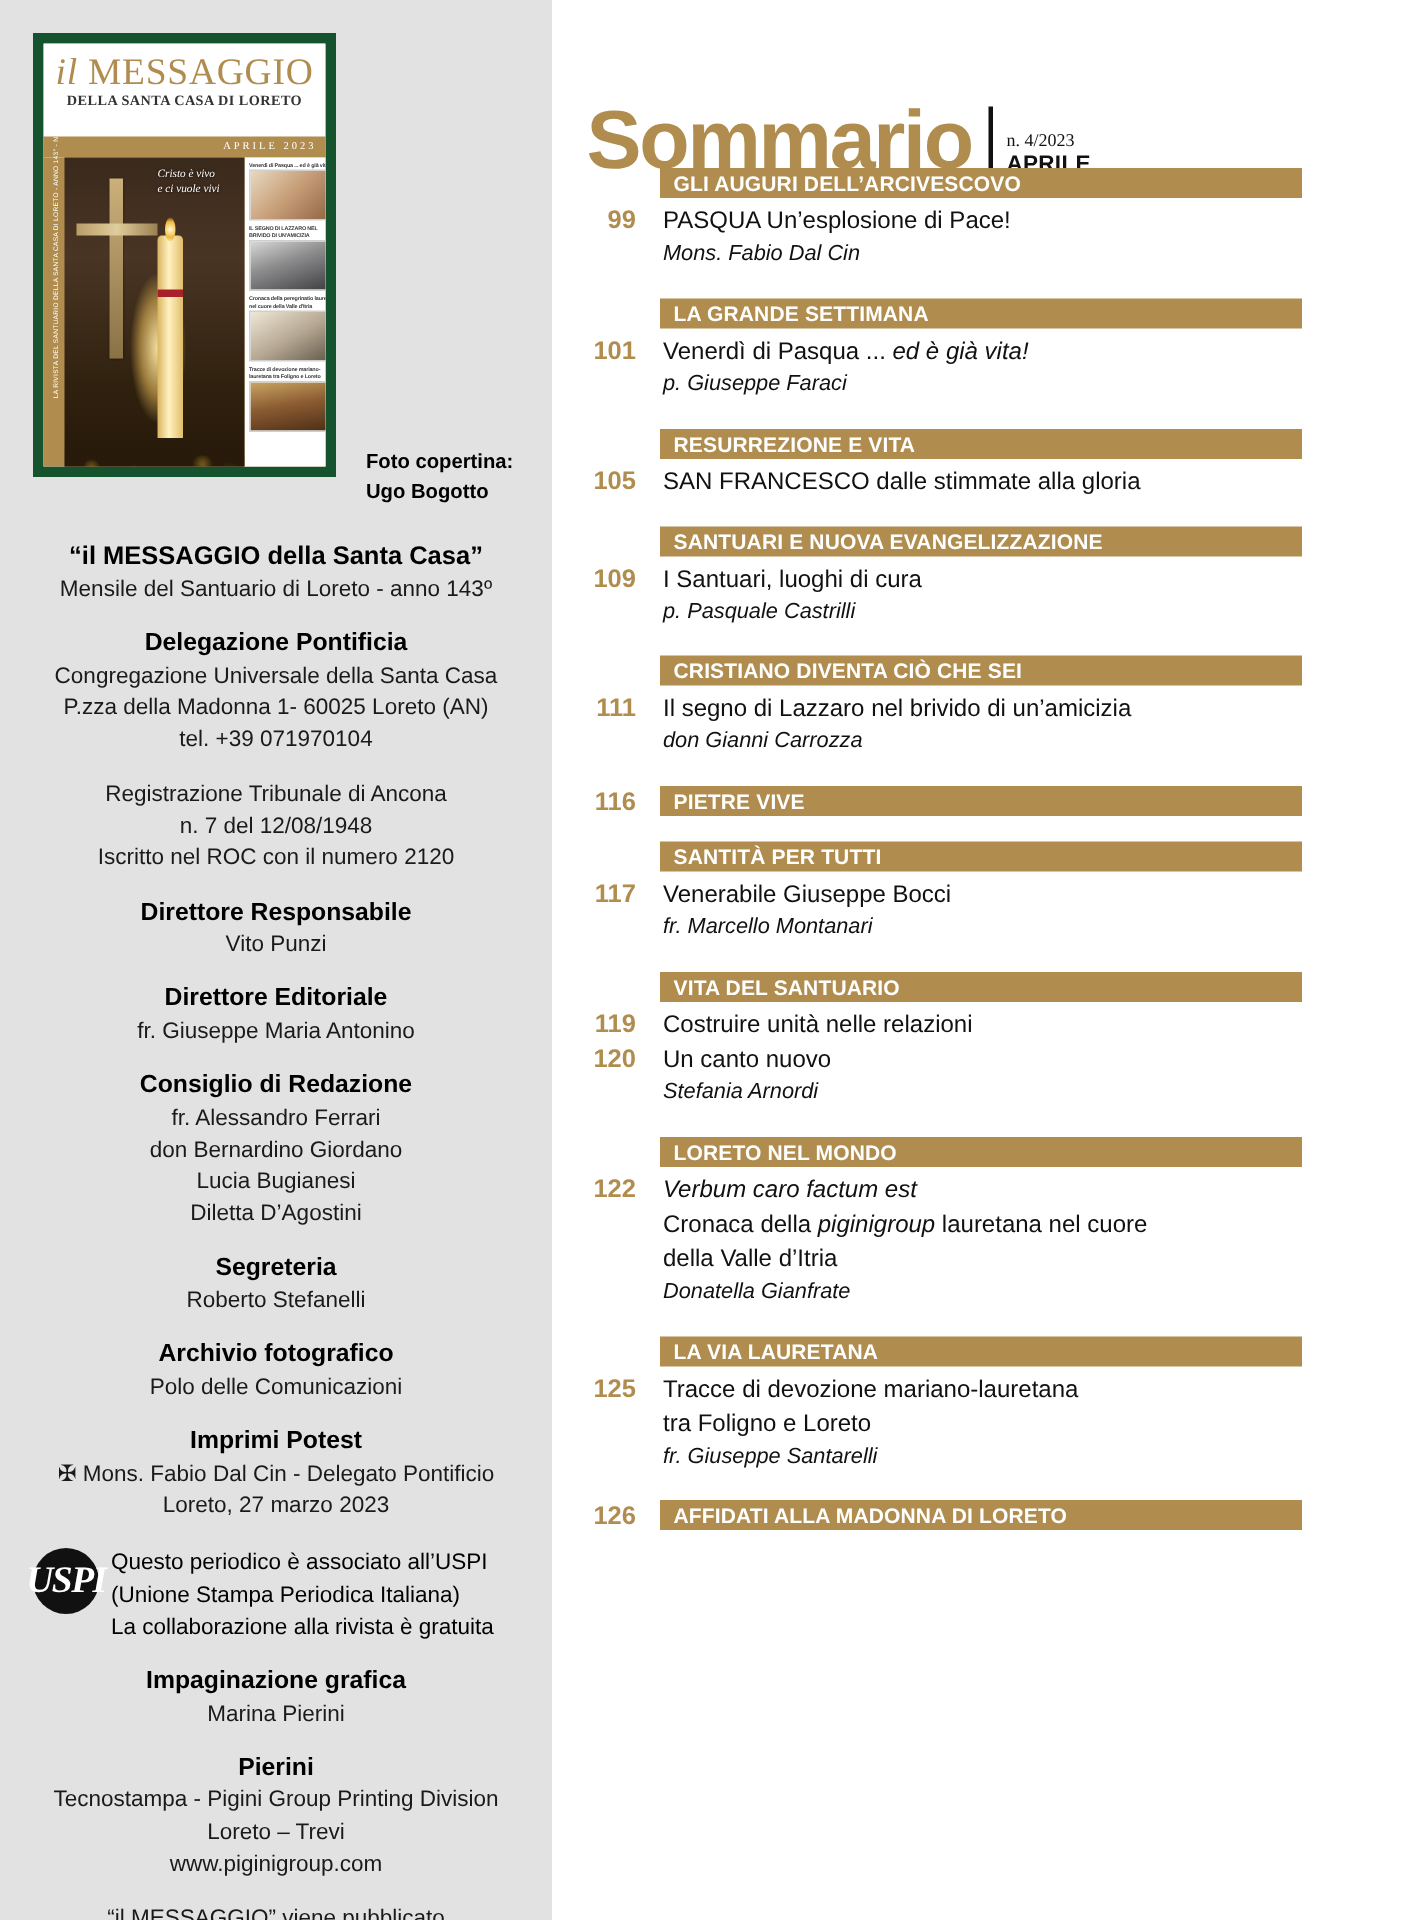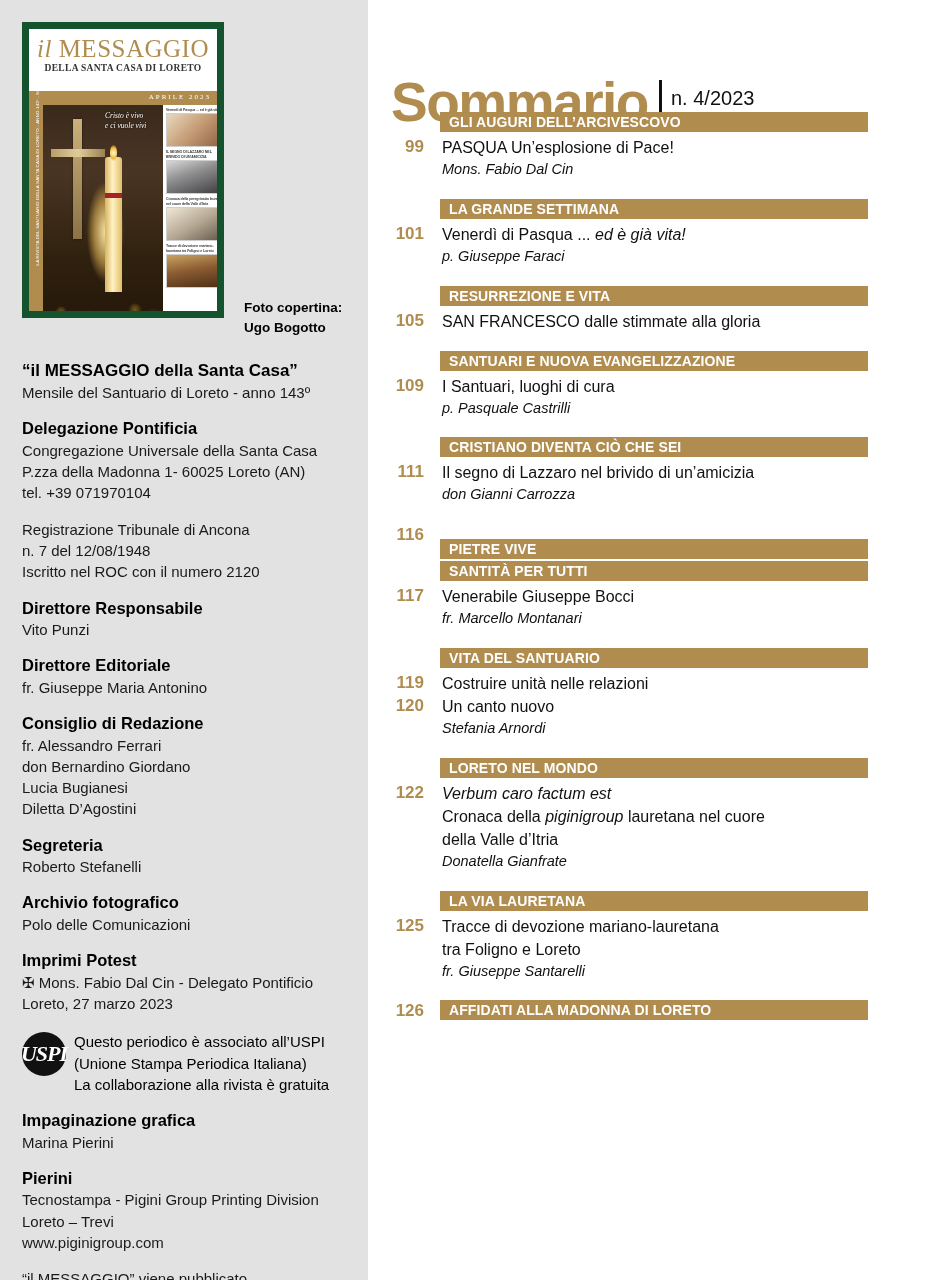--- a/index.html
+++ b/index.html
@@ -177,21 +177,21 @@
   .foto-credit {
     position: absolute;
     left: 244px; top: 298px;
     font-size: 13.5px;
     font-weight: bold;
     color: #000;
     line-height: 1.45;
   }
 
   
-  .col-block { margin-top: 15px; }
+  .col-block { margin-top: 15px; text-align: center; }
   .col-h {
     font-size: 16.5px;
     font-weight: bold;
     color: #000;
     line-height: 1.3;
   }
   .col-h.quoted { font-size: 17px; }
   .col-p {
     font-size: 15px;
     color: #1a1a1a;
@@ -204,21 +204,21 @@
     gap: 8px;
   }
   .uspi-logo {
     flex: 0 0 auto;
     width: 44px; height: 44px;
     border-radius: 50%;
     background: #111;
     color: #fff;
     font-family: "Liberation Serif", serif;
     font-weight: bold;
-    font-size: 22px;
+    font-size: 25px;
     display: flex;
     align-items: center;
     justify-content: center;
     letter-spacing: -1px;
     font-style: italic;
     margin-top: 1px;
   }
   .uspi-text { font-size: 15px; line-height: 1.42; color: #000000; }
 
   
@@ -243,22 +243,22 @@
     letter-spacing: -1.5px;
   }
   .sommario-rule {
     width: 3px;
     height: 48px;
     background: #111;
     margin: 3px 9px 0 11px;
   }
   .sommario-issue { padding-top: 5px; }
   .sommario-issue .line1 {
-    font-family: Liberation Sans, sans-serif;
-    font-size: 20px;
+    font-family: Liberation Serif, serif;
+    font-size: 12px;
     color: #111;
     line-height: 1.15;
     margin-top: 46px;
   }
   .sommario-issue .line2 {
     font-size: 15px;
     font-weight: bold;
     color: #111;
     letter-spacing: .2px;
     line-height: 1.2;
@@ -535,21 +535,21 @@
         <div class="item-row">
           <div class="item-pageno" style="color: rgb(176, 141, 79);">111</div>
           <div class="item-title">Il segno di Lazzaro nel brivido di un’amicizia</div>
           <div class="item-author">don Gianni Carrozza</div>
         </div>
         <div class="grp-gap"></div>
       </div>
       <div class="toc-group">
         <div class="sec-row">
           <div class="sec-pageno">116</div>
-          <div class="sec-bar" style="background: rgb(176, 141, 79); margin-top: 15px;">
+          <div class="sec-bar" style="background: rgb(176, 141, 79);">
             <span>PIETRE VIVE</span>
           </div>
         </div>
         <div class="grp-gap-sm"></div>
       </div>
       <div class="toc-group">
         <div class="sec-row">
           <div class="sec-bar" style="background: rgb(176, 141, 79);">
             <span>SANTITÀ PER TUTTI</span>
           </div>

